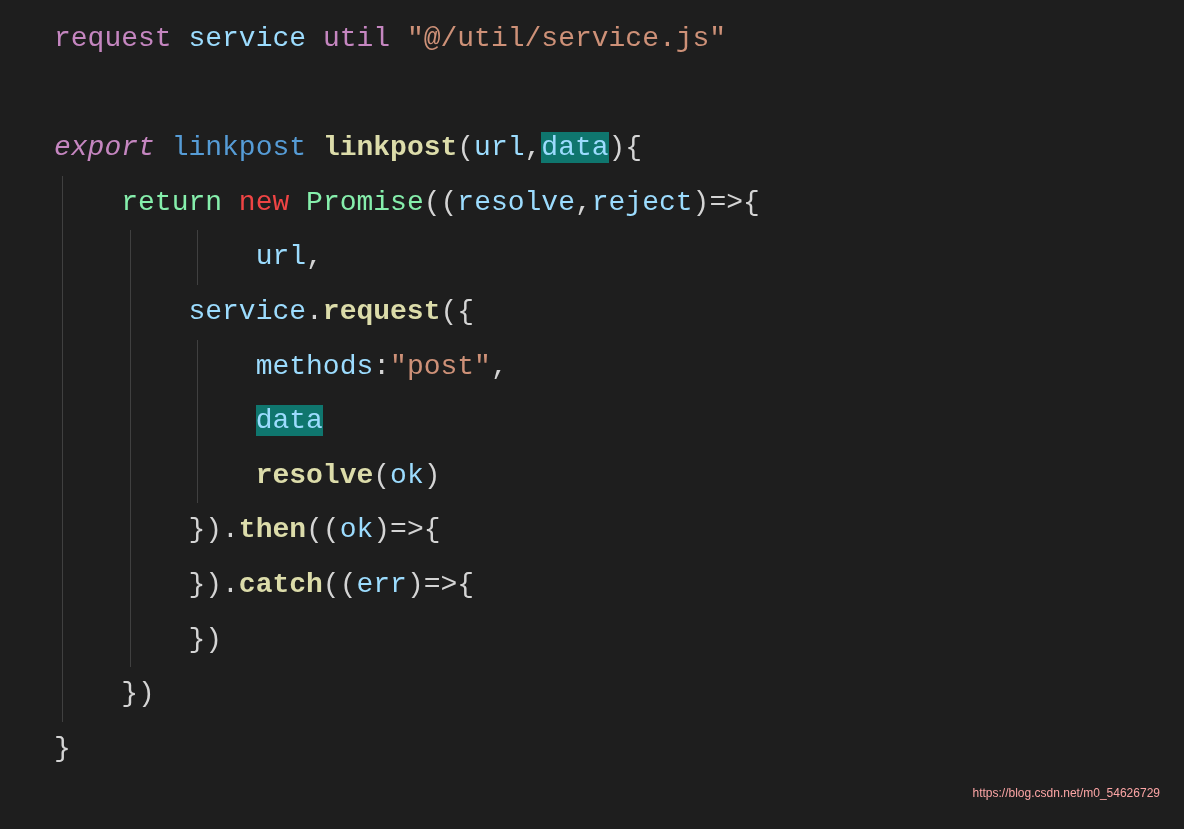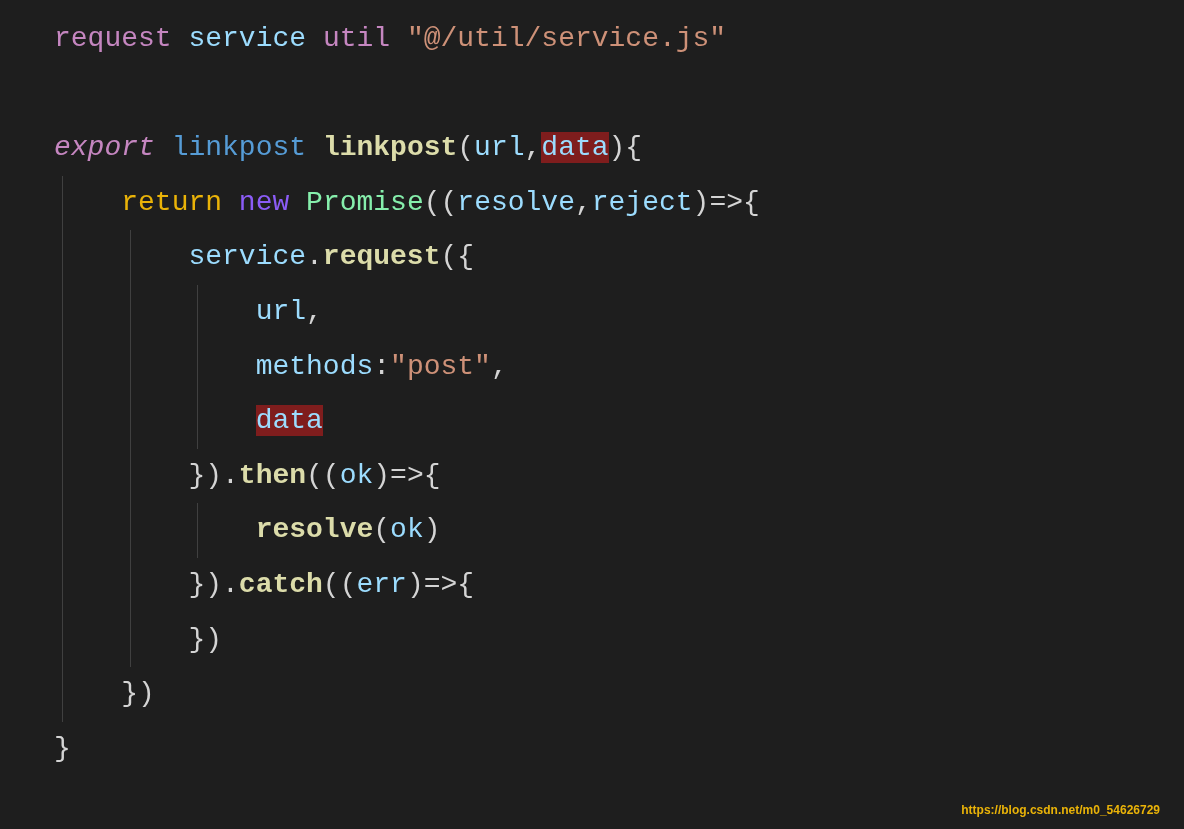--- a/index.html
+++ b/index.html
@@ -26,67 +26,66 @@
     .indent-guide {
       position: absolute;
       width: 1px;
       background-color: #404040;
       top: 0;
       bottom: 0;
     }
     .kw-import { color: #c586c0; }
     .kw-export { color: #c586c0; font-style: italic; }
     .kw-function { color: #569cd6; }
-    .kw-return { color: #eab308; }
-    .kw-new { color: #8b5cf6; }
+    .kw-return { color: #86efac; }
+    .kw-new { color: #ef4444; }
     .kw-from { color: #c586c0; }
     .identifier { color: #9cdcfe; }
     .func-name { color: #dcdcaa; font-weight: bold; }
     .class-name { color: #86efac; }
     .string { color: #ce9178; }
     .param { color: #9cdcfe; }
     .punctuation { color: #d4d4d4; }
     .operator { color: #d4d4d4; }
     .selected {
-      background-color: #7f1d1d;
+      background-color: #0f766e;
     }
     .watermark {
       position: absolute;
-      bottom: 7px;
+      bottom: 24px;
       right: 24px;
-      color: #eab308;
+      color: #fca5a5;
       font-size: 12px;
       font-family: sans-serif;
-      font-weight: bold;
     }
   </style>
 </head>
 <body>
 
 <div>
 
 <div class="code-line"><span class="kw-import">request</span><span class="punctuation"> </span><span class="identifier">service</span><span class="punctuation"> </span><span class="kw-from">util</span><span class="punctuation"> </span><span class="string">"@/util/service.js"</span></div>
 
 <div class="code-line">&nbsp;</div>
 
 <div class="code-line"><span class="kw-export">export</span><span class="punctuation"> </span><span class="kw-function">linkpost</span><span class="punctuation"> </span><span class="func-name">linkpost</span><span class="punctuation">(</span><span class="param">url</span><span class="punctuation">,</span><span class="param selected">data</span><span class="punctuation">){</span></div>
 
 <div class="code-line"><span class="indent-guide" style="left:0.5ch;"></span>    <span class="kw-return">return</span><span class="punctuation"> </span><span class="kw-new">new</span><span class="punctuation"> </span><span class="class-name">Promise</span><span class="punctuation">((</span><span class="param">resolve</span><span class="punctuation">,</span><span class="param">reject</span><span class="punctuation">)</span><span class="operator">=&gt;</span><span class="punctuation">{</span></div>
 
+<div class="code-line"><span class="indent-guide" style="left:0.5ch;"></span><span class="indent-guide" style="left:4.5ch;"></span><span class="indent-guide" style="left:8.5ch;"></span>            <span class="identifier">url</span><span class="punctuation">,</span></div>
+
 <div class="code-line"><span class="indent-guide" style="left:0.5ch;"></span><span class="indent-guide" style="left:4.5ch;"></span>        <span class="identifier">service</span><span class="punctuation">.</span><span class="func-name">request</span><span class="punctuation">({</span></div>
-
-<div class="code-line"><span class="indent-guide" style="left:0.5ch;"></span><span class="indent-guide" style="left:4.5ch;"></span><span class="indent-guide" style="left:8.5ch;"></span>            <span class="identifier">url</span><span class="punctuation">,</span></div>
 
 <div class="code-line"><span class="indent-guide" style="left:0.5ch;"></span><span class="indent-guide" style="left:4.5ch;"></span><span class="indent-guide" style="left:8.5ch;"></span>            <span class="identifier">methods</span><span class="punctuation">:</span><span class="string">"post"</span><span class="punctuation">,</span></div>
 
 <div class="code-line"><span class="indent-guide" style="left:0.5ch;"></span><span class="indent-guide" style="left:4.5ch;"></span><span class="indent-guide" style="left:8.5ch;"></span>            <span class="identifier selected">data</span></div>
 
+<div class="code-line"><span class="indent-guide" style="left:0.5ch;"></span><span class="indent-guide" style="left:4.5ch;"></span><span class="indent-guide" style="left:8.5ch;"></span>            <span class="func-name">resolve</span><span class="punctuation">(</span><span class="identifier">ok</span><span class="punctuation">)</span></div>
+
 <div class="code-line"><span class="indent-guide" style="left:0.5ch;"></span><span class="indent-guide" style="left:4.5ch;"></span>        <span class="punctuation">}).</span><span class="func-name">then</span><span class="punctuation">((</span><span class="param">ok</span><span class="punctuation">)</span><span class="operator">=&gt;</span><span class="punctuation">{</span></div>
-
-<div class="code-line"><span class="indent-guide" style="left:0.5ch;"></span><span class="indent-guide" style="left:4.5ch;"></span><span class="indent-guide" style="left:8.5ch;"></span>            <span class="func-name">resolve</span><span class="punctuation">(</span><span class="identifier">ok</span><span class="punctuation">)</span></div>
 
 <div class="code-line"><span class="indent-guide" style="left:0.5ch;"></span><span class="indent-guide" style="left:4.5ch;"></span>        <span class="punctuation">}).</span><span class="func-name">catch</span><span class="punctuation">((</span><span class="param">err</span><span class="punctuation">)</span><span class="operator">=&gt;</span><span class="punctuation">{</span></div>
 
 
 <div class="code-line"><span class="indent-guide" style="left:0.5ch;"></span><span class="indent-guide" style="left:4.5ch;"></span>        <span class="punctuation">})</span></div>
 
 <div class="code-line"><span class="indent-guide" style="left:0.5ch;"></span>    <span class="punctuation">})</span></div>
 
 <div class="code-line"><span class="punctuation">}</span></div>
 

